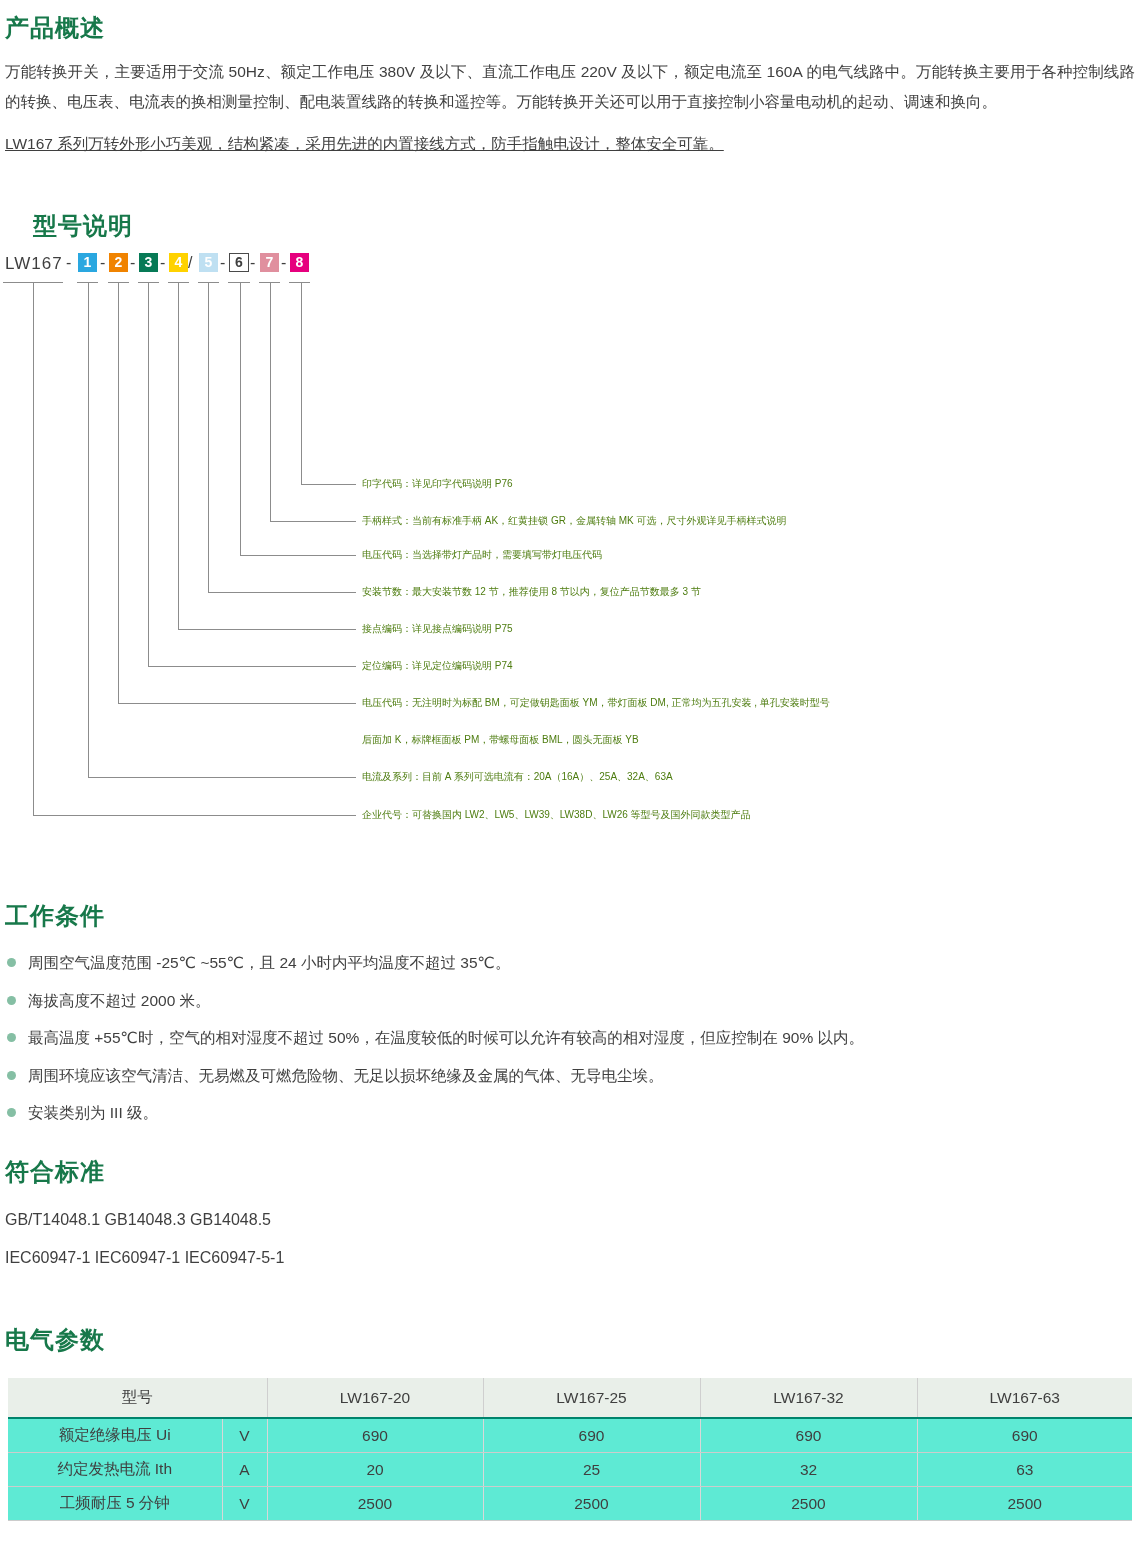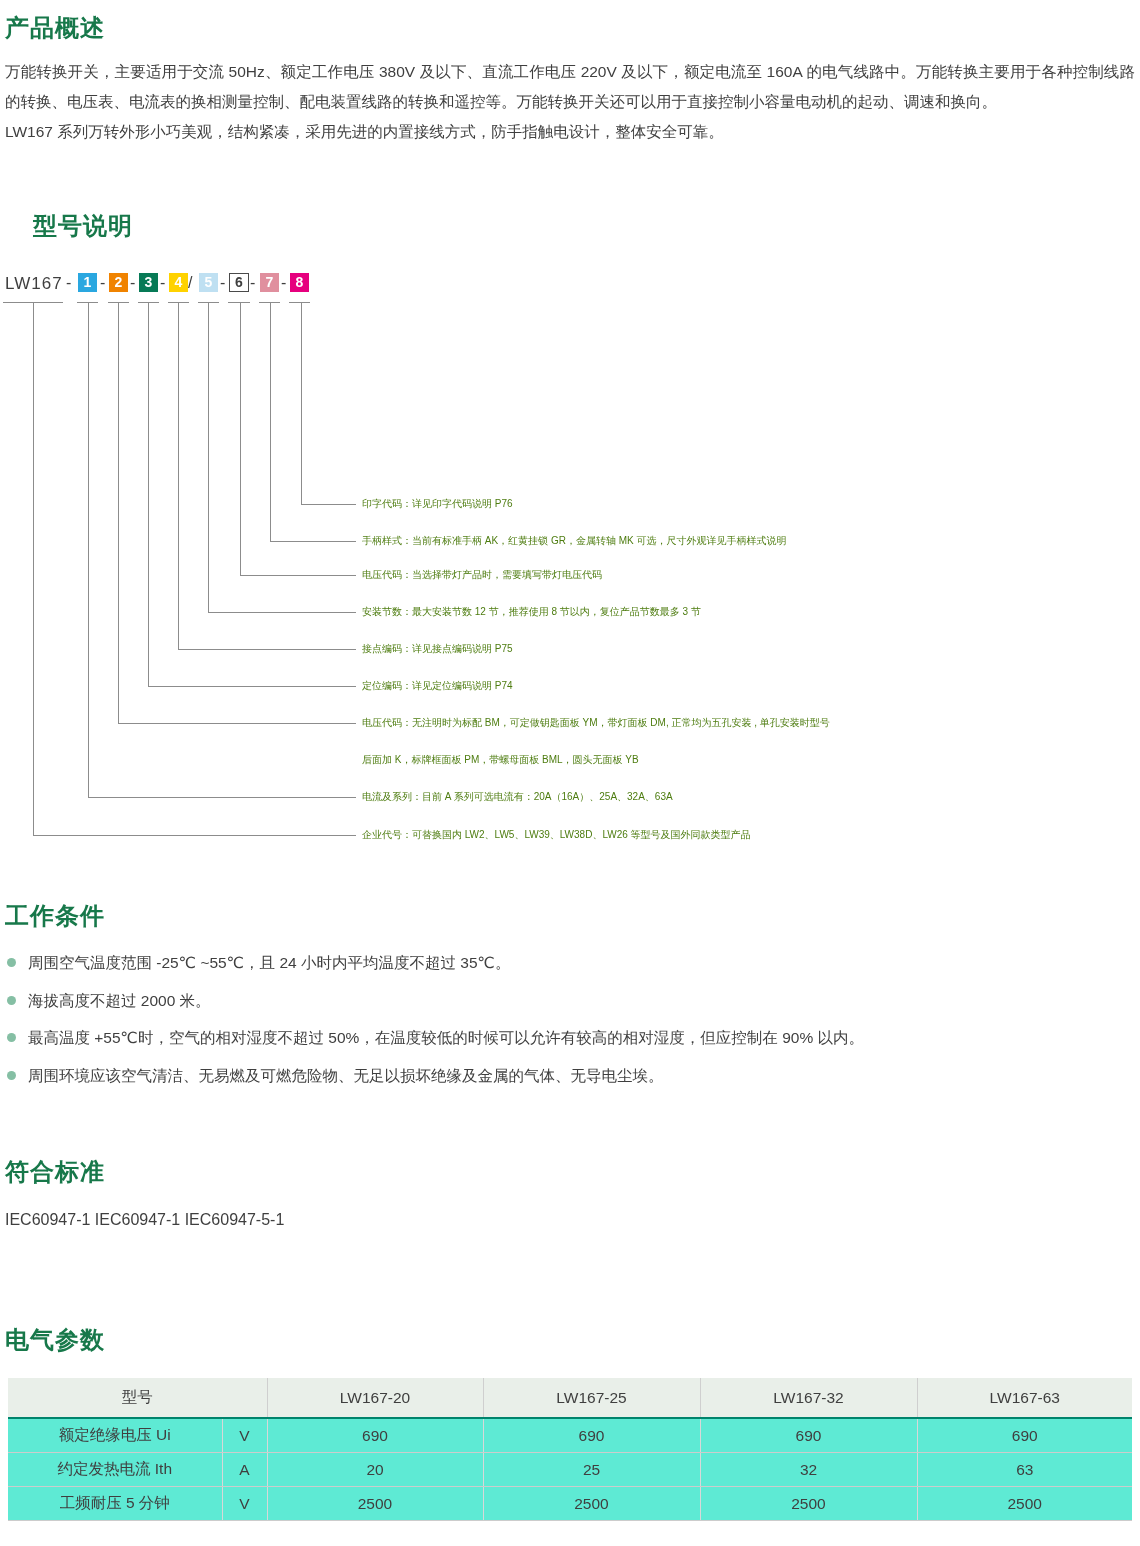--- a/index.html
+++ b/index.html
@@ -5,27 +5,27 @@
   * { margin: 0; padding: 0; box-sizing: content-box; }
   html, body { background: #ffffff; }
   body { font-family: "Liberation Sans", "DejaVu Sans", sans-serif; color: #3f3f3f; }
   .page { position: relative; width: 1140px; height: 1546px; background: #ffffff; overflow: hidden; }
 
   .sec-heading { font-size: 24px; font-weight: bold; color: #17784a; letter-spacing: 1px; }
 
   
   .sec-overview { position: absolute; top: 12px; left: 5px; width: 1130px; }
   .sec-overview p { margin-top: 13px; font-size: 15.5px; line-height: 30px; text-align: justify; color: #3f3f3f; }
-  .sec-overview p + p { margin-top: 0; }
+  .sec-overview p + p { margin-top: 12px; text-decoration: underline; }
 
   
   .model-heading { position: absolute; top: 210px; left: 5px; margin-left: 28px; }
 
   
-  .diagram { position: absolute; top: 265px; left: 0; width: 1140px; height: 600px; }
+  .diagram { position: absolute; top: 245px; left: 0; width: 1140px; height: 600px; }
   .mprefix { position: absolute; left: 5px; top: 9px; font-size: 17px; color: #3f3f3f; letter-spacing: 1px; }
   .mdash  { position: absolute; top: 9px; font-size: 16px; color: #3f3f3f; }
   .d0 { left: 66px; } .d1 { left: 100px; } .d2 { left: 130px; } .d3 { left: 160px; }
   .dslash { left: 188px; } .d5 { left: 220px; } .d6 { left: 250px; } .d7 { left: 281px; }
   .mbox { position: absolute; top: 8px; width: 19px; height: 19px; text-align: center;
           line-height: 19px; font-size: 14px; font-weight: bold; }
   .b1 { left: 78px; } .b2 { left: 109px; } .b3 { left: 139px; } .b4 { left: 169px; }
   .b5 { left: 199px; } .b6 { left: 229px; border: 1px solid #4a4a4a; width: 18px; height: 17px; line-height: 17px; }
   .b7 { left: 260px; } .b8 { left: 290px; }
   .munder { position: absolute; top: 37px; height: 1px; background: #8c8c8c; }
@@ -137,25 +137,27 @@
     <span class="callout-label l9">企业代号：可替换国内 LW2、LW5、LW39、LW38D、LW26 等型号及国外同款类型产品</span>
   </div>
 
   <div class="sec-working">
     <div class="sec-heading">工作条件</div>
     <ul>
       <li><span class="bullet-dot"></span><span>周围空气温度范围 -25℃ ~55℃，且 24 小时内平均温度不超过 35℃。</span></li>
       <li><span class="bullet-dot"></span><span>海拔高度不超过 2000 米。</span></li>
       <li><span class="bullet-dot"></span><span>最高温度 +55℃时，空气的相对湿度不超过 50%，在温度较低的时候可以允许有较高的相对湿度，但应控制在 90% 以内。</span></li>
       <li><span class="bullet-dot"></span><span>周围环境应该空气清洁、无易燃及可燃危险物、无足以损坏绝缘及金属的气体、无导电尘埃。</span></li>
+      <li><span class="bullet-dot"></span><span>安装类别为 III 级。</span></li>
     </ul>
   </div>
 
   <div class="sec-standards">
     <div class="sec-heading">符合标准</div>
+    <p>GB/T14048.1 GB14048.3 GB14048.5</p>
     <p>IEC60947-1 IEC60947-1 IEC60947-5-1</p>
   </div>
 
   <div class="sec-electrical">
     <div class="sec-heading">电气参数</div>
     <table class="etable">
       <colgroup>
         <col style="width:214px">
           <col style="width:45px">
           <col style="width:216px">

